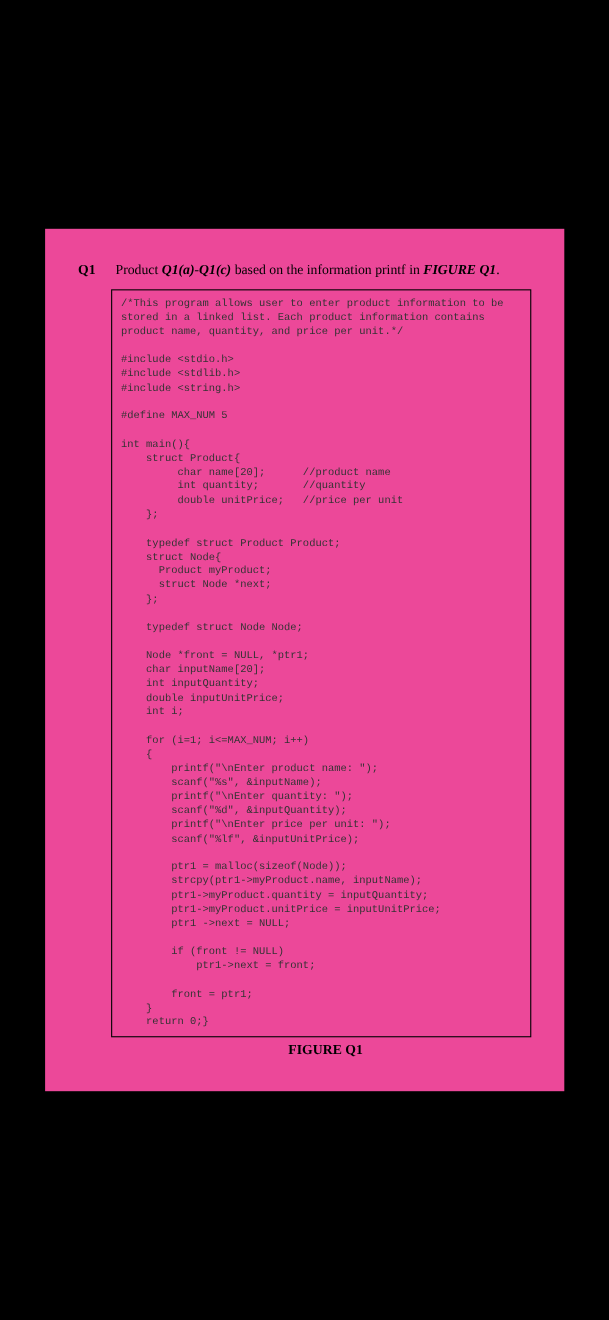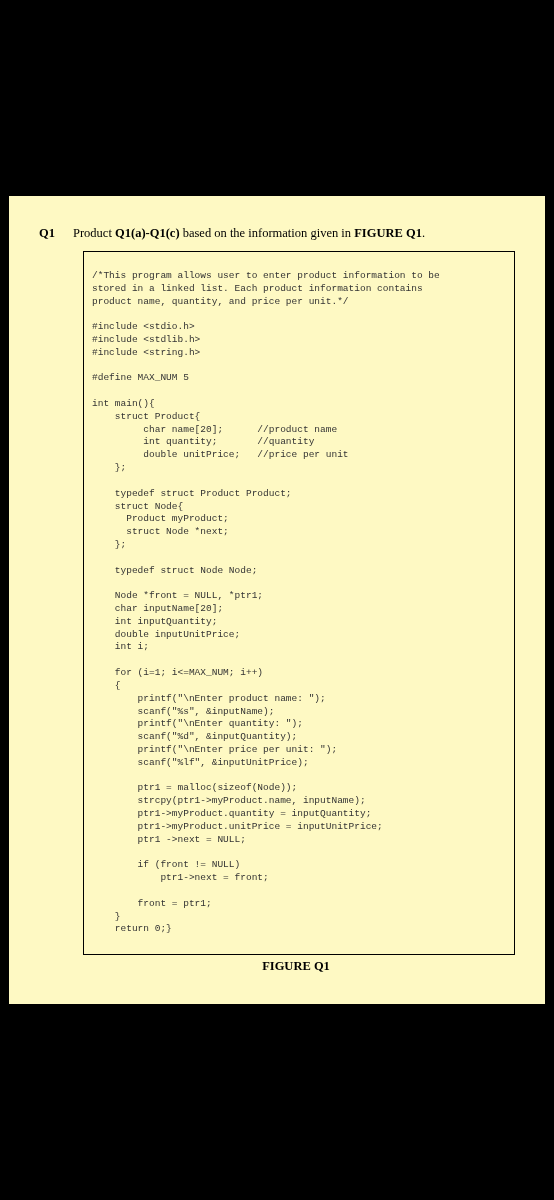--- a/index.html
+++ b/index.html
@@ -6,63 +6,63 @@
     body {
       width: 554px;
       height: 1200px;
       background: #000;
       font-family: "Times New Roman", serif;
       display: flex;
       align-items: center;
       justify-content: center;
     }
     .page {
-      width: 536px;
-      background: #fef9c3;
+      width: 472px;
+      background: #ec4899;
       padding: 30px 30px 30px 30px;
     }
     .question-header {
       display: flex;
       gap: 18px;
       margin-bottom: 10px;
       font-size: 12.5px;
     }
     .q-label {
       font-weight: bold;
     }
     .q-text {
       flex: 1;
     }
     .code-box {
       border: 1px solid #000;
-      margin-left: 44px;
-      padding: 18px 8px;
+      margin-left: 30px;
+      padding: 6px 8px;
       font-family: "Courier New", monospace;
       font-size: 9.5px;
       line-height: 1.35;
       white-space: pre;
       color: #333;
     }
     .figure-caption {
       text-align: center;
       font-weight: bold;
       font-size: 12.5px;
       margin-top: 4px;
       margin-left: 38px;
     }
-    .b { font-weight: bold; }
+    .b { font-weight: bold; font-style: italic; }
   </style>
 </head>
 <body>
 
 <div class="page">
   <div class="question-header">
     <div class="q-label">Q1</div>
     <div class="q-text">
-      <span>Product </span><span class="b">Q1(a)-Q1(c)</span><span> based on the information given in </span><span class="b">FIGURE Q1</span><span>.</span>
+      <span>Product </span><span class="b">Q1(a)-Q1(c)</span><span> based on the information printf in </span><span class="b">FIGURE Q1</span><span>.</span>
     </div>
   </div>
   <div class="code-box">/*This program allows user to enter product information to be
 stored in a linked list. Each product information contains
 product name, quantity, and price per unit.*/
 
 #include &lt;stdio.h&gt;
 #include &lt;stdlib.h&gt;
 #include &lt;string.h&gt;
 

